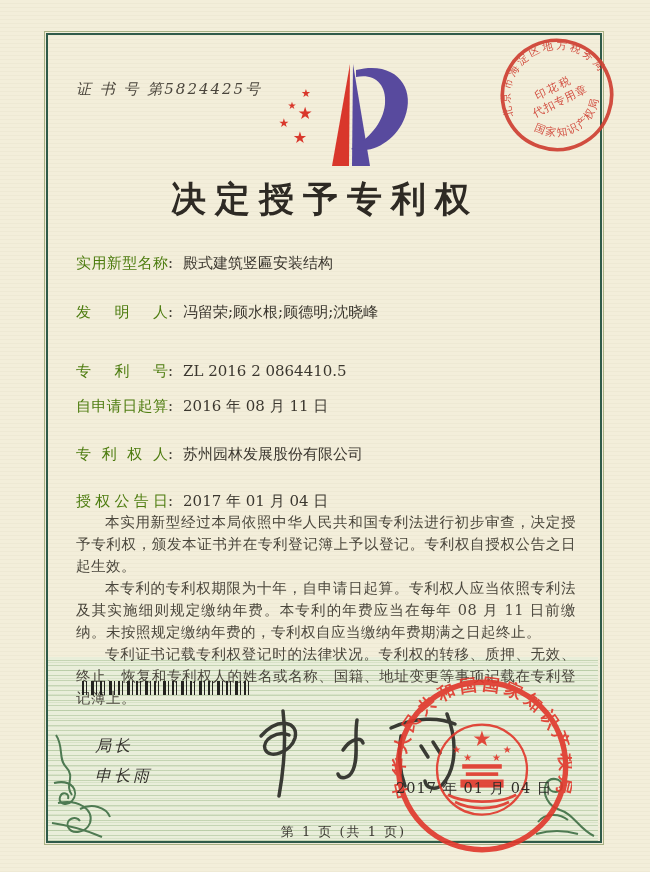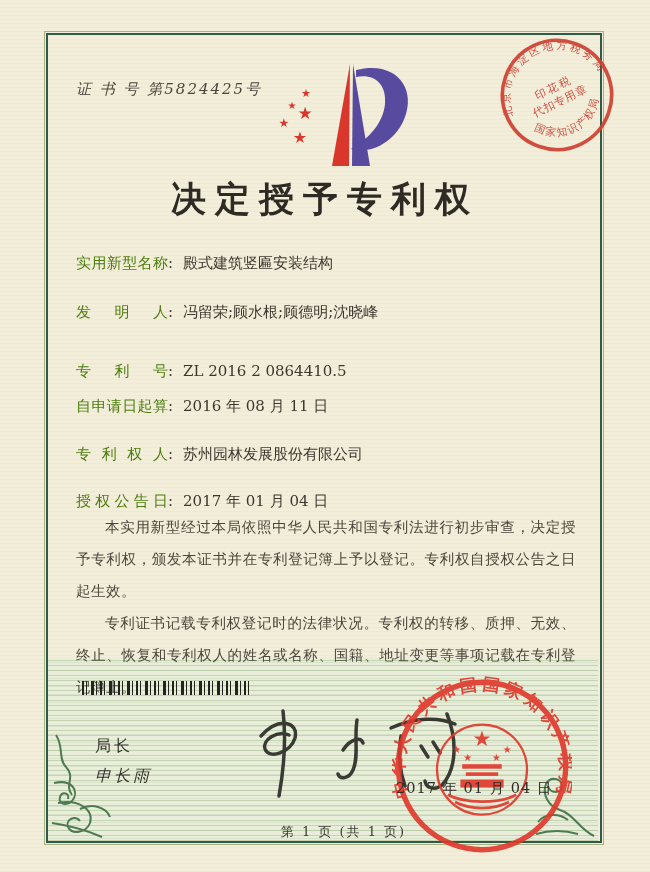--- a/index.html
+++ b/index.html
@@ -32,39 +32,39 @@
     position:absolute;left:0;right:0;top:176px;text-align:center;
     font-size:35px;font-weight:bold;letter-spacing:9px;color:#2e2a24;z-index:3;
   }
   .field{position:absolute;left:76px;font-size:15px;z-index:3;white-space:nowrap;}
   .flabel{display:inline-block;width:92px;text-align:justify;text-align-last:justify;color:#4d7c0f;}
   .fcolon{margin-right:10px;color:#433f37;}
   .fvalue{color:#3b372f;margin-top:7px;}
   #f0{top:254px}#f1{top:303px}#f2{top:362px}#f3{top:397px}#f4{top:445px}#f5{top:492px}
   #body-text{
     position:absolute;left:76px;top:511px;width:500px;z-index:3;
-    font-size:14.5px;line-height:32px;color:#4a463c;letter-spacing:.5px;text-align:justify;
+    font-size:14.5px;line-height:22px;color:#4a463c;letter-spacing:.5px;text-align:justify;
   }
   #body-text p{margin:0;text-indent:2em;}
   #green-band{
     position:absolute;left:48px;top:657px;width:550px;height:184px;z-index:2;
     background-color:#e9eeda;
     background-image:
       repeating-linear-gradient(0deg, rgba(141,174,120,.40) 0 1px, transparent 1px 5px),
       repeating-linear-gradient(0deg, transparent 0 2px, rgba(141,174,120,.18) 2px 3px, transparent 3px 8px);
   }
   #barcode{
     position:absolute;left:82px;top:681px;width:170px;height:14px;z-index:3;
     background-image:repeating-linear-gradient(90deg,
       #23231f 0 2px, transparent 2px 4px,
       #23231f 4px 5px, transparent 5px 9px,
       #23231f 9px 12px, transparent 12px 14px,
       #23231f 14px 15px, transparent 15px 18px);
   }
-  #signer-role{position:absolute;left:95px;top:736px;font-size:16px;letter-spacing:3px;color:#33312b;z-index:3;}
+  #signer-role{position:absolute;left:95px;top:736px;font-size:16px;letter-spacing:3px;color:#33312b;z-index:3;font-style:italic;}
   #signer-name{position:absolute;left:95px;top:766px;font-size:16px;letter-spacing:3px;color:#33312b;z-index:3;font-style:italic;}
   #signature{position:absolute;left:225px;top:706px;z-index:4;}
   #gov-seal{position:absolute;left:392px;top:676px;z-index:5;opacity:.9;}
   #seal-date{position:absolute;left:396px;top:779px;font-size:14.5px;color:#2e2c28;letter-spacing:1px;z-index:6;}
   #footer{position:absolute;left:0;right:0;top:823px;text-align:center;font-size:13px;color:#3c3a33;z-index:3;letter-spacing:2px;padding-left:37px;}
   .flourish{position:absolute;z-index:3;}
   #flourish-left{left:50px;top:733px;}
   #flourish-right{left:532px;top:776px;transform:scaleX(-1);}
 </style>
 </head>
@@ -120,20 +120,21 @@
 </div>
 <div class="field" id="f4">
   <span class="flabel">专利权人</span><span class="fcolon">:</span><span class="fvalue">苏州园林发展股份有限公司</span>
 </div>
 <div class="field" id="f5">
   <span class="flabel">授权公告日</span><span class="fcolon">:</span><span class="fvalue">2017 年 01 月 04 日</span>
 </div>
 
 <div id="body-text">
   <p>本实用新型经过本局依照中华人民共和国专利法进行初步审查，决定授予专利权，颁发本证书并在专利登记簿上予以登记。专利权自授权公告之日起生效。</p>
+  <p>本专利的专利权期限为十年，自申请日起算。专利权人应当依照专利法及其实施细则规定缴纳年费。本专利的年费应当在每年 08 月 11 日前缴纳。未按照规定缴纳年费的，专利权自应当缴纳年费期满之日起终止。</p>
   <p>专利证书记载专利权登记时的法律状况。专利权的转移、质押、无效、终止、恢复和专利权人的姓名或名称、国籍、地址变更等事项记载在专利登记簿上。</p>
 </div>
 
 <div id="green-band"></div>
 
 <svg class="flourish" id="flourish-left" width="70" height="108" viewBox="0 0 70 108">
   <g fill="none" stroke="#4e7a52" stroke-width="2">
     <path d="M6,2 C14,14 8,26 16,34 C26,44 14,52 22,62"></path>
     <path d="M4,50 C22,46 30,58 22,68 C16,74 8,70 10,64 C12,58 20,60 18,66"></path>
     <path d="M8,70 C28,66 44,76 40,90 C36,100 22,102 18,94 C15,86 26,82 30,88"></path>

